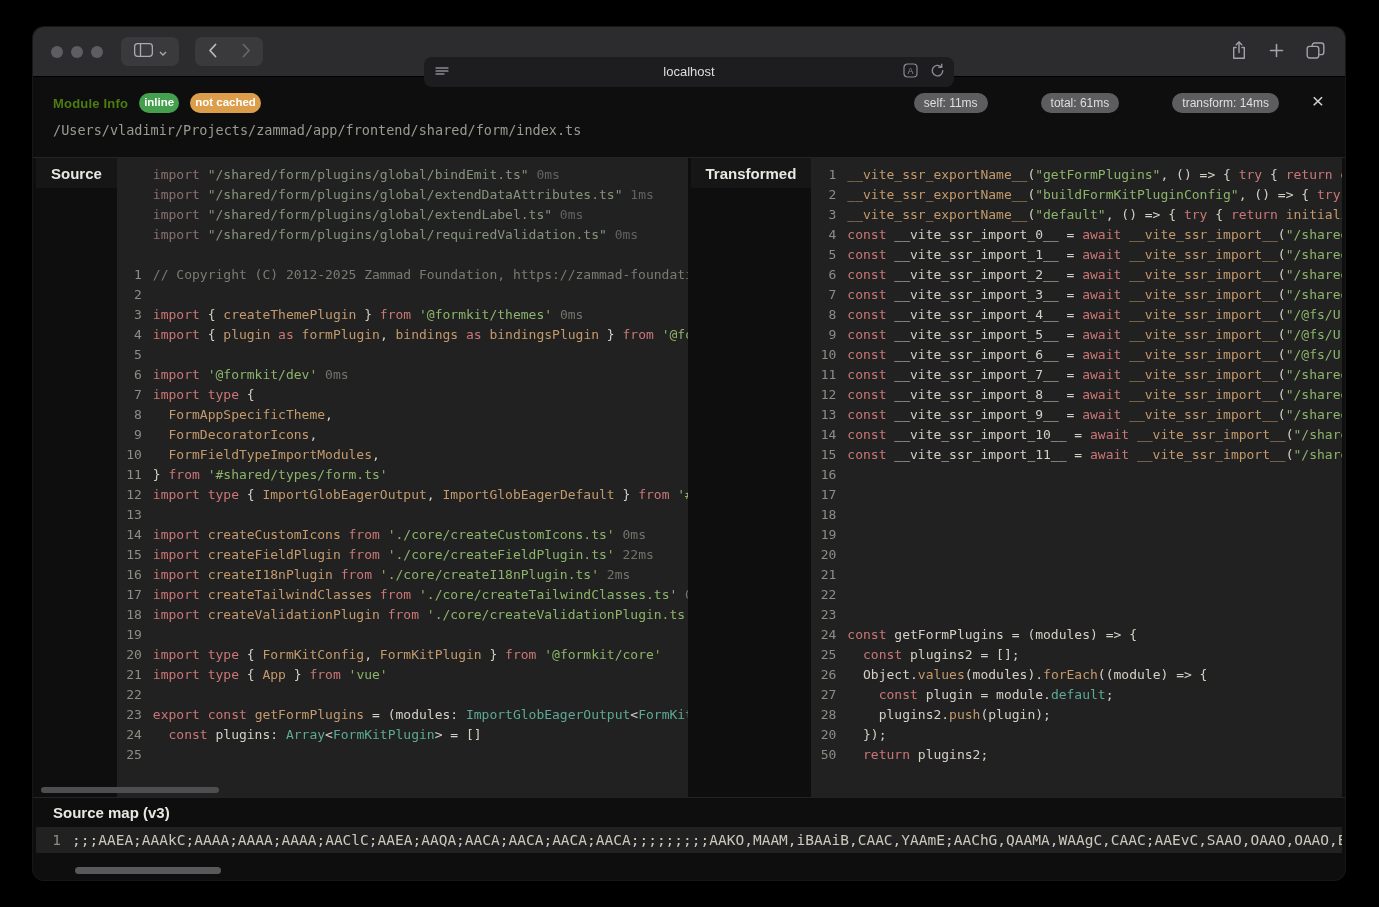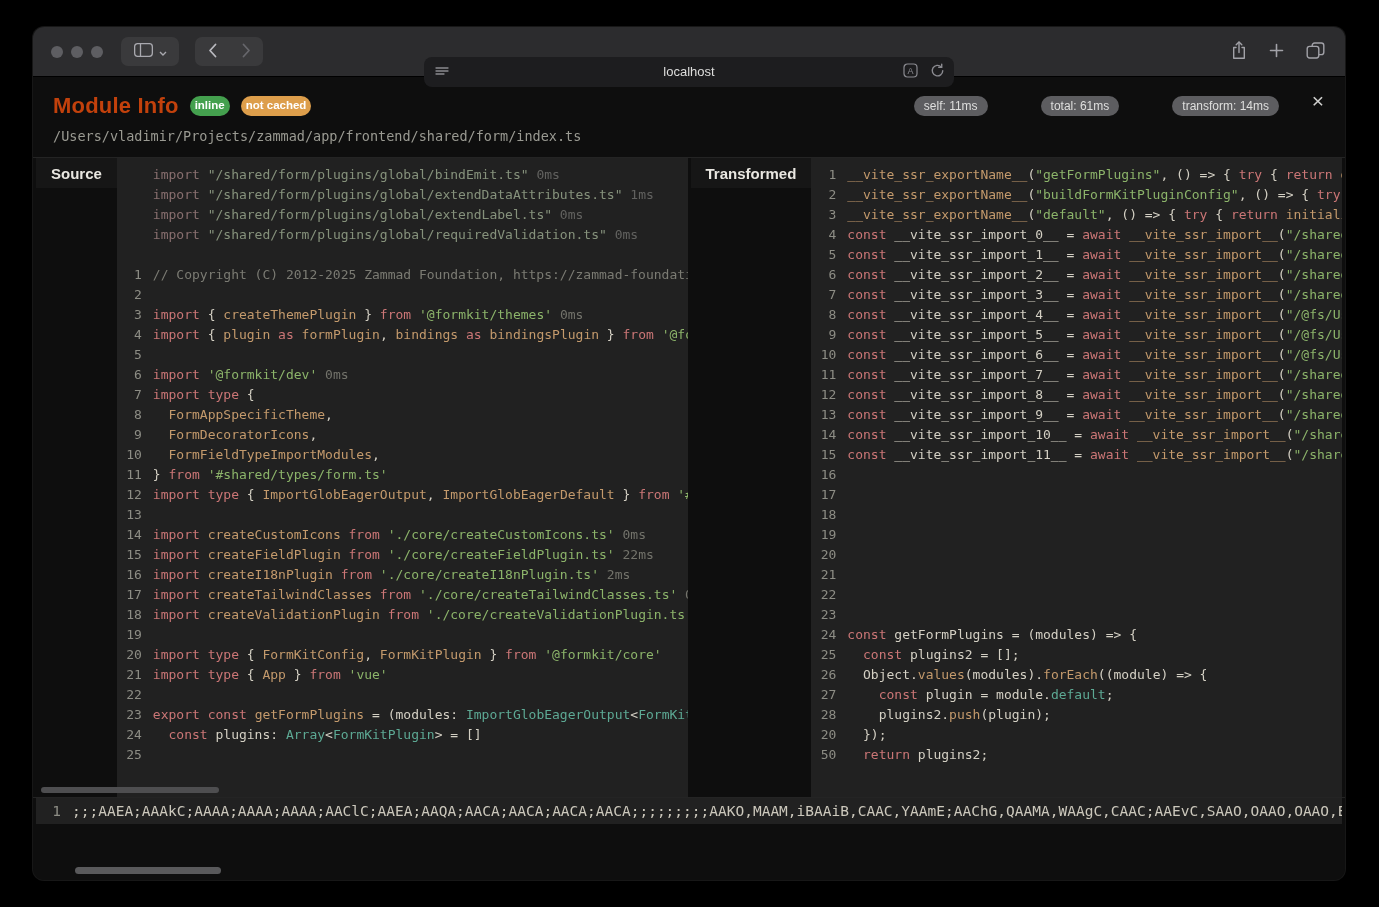--- a/index.html
+++ b/index.html
@@ -21,21 +21,21 @@
   .urlbar{position:absolute;left:50%;top:10px;transform:translateX(-50%);width:530px;height:30px;border-radius:8px;background:#1d1d1f;color:#8a8a90;cursor:text;margin-top:20px;}
   .urlbar .loc{position:absolute;left:0;right:0;top:0;line-height:30px;text-align:center;color:#dededd;font-size:13px;}
   .url-left{position:absolute;left:11px;top:0;height:30px;display:flex;align-items:center;}
   .url-right{position:absolute;right:9px;top:0;height:30px;display:flex;gap:12px;align-items:center;}
   .tb-right{position:absolute;right:20px;top:0;height:50px;display:flex;gap:22px;color:#a2a2a8;align-items:center;}
   .icon-btn{background:none;border:none;color:inherit;display:flex;align-items:center;cursor:pointer;padding:0;}
 
   
   .info{position:relative;height:80px;padding:16px 20px 0;}
   .info-row{display:flex;align-items:center;gap:11px;}
-  .page-title{font-size:22px;font-weight:700;color:#c2410c;letter-spacing:.2px;}
+  .page-title{font-size:13px;font-weight:700;color:#4d7c0f;letter-spacing:.2px;}
   .badge{font-size:11.5px;line-height:1;padding:4px 5px;border-radius:10px;color:#fff;font-weight:600;}
   .badge-green{background:var(--badge-green,#44a04e);}
   .badge-orange{background:var(--badge-orange,#dd9e4b);}
   .timings{margin-left:auto;margin-right:46px;display:flex;gap:9px;}
   .pill{background:#5d5d60;color:#dfdfde;font-size:12px;padding:4px 10px;border-radius:11px;line-height:1;margin-left:44px;}
   .close-btn{position:absolute;top:13px;right:16px;width:22px;height:22px;background:none;border:none;color:#d0d0ce;font-size:21px;line-height:22px;text-align:center;cursor:pointer;}
   .path{margin-top:9px;font-family:"DejaVu Sans Mono","Liberation Mono",monospace;font-size:13.5px;color:#9a9a92;white-space:pre;}
 
   
   .panels{display:flex;gap:3px;padding:0 3px;height:640px;border-top:1px solid #242424;}
@@ -244,20 +244,21 @@
           <div class="line"><span class="ln">26</span><span class="lc"><span class="tok-p">  Object.</span><span class="tok-f">values</span><span class="tok-p">(modules).</span><span class="tok-f">forEach</span><span class="tok-p">((module) =&gt; {</span></span></div>
           <div class="line"><span class="ln">27</span><span class="lc"><span class="tok-p">    </span><span class="tok-k">const</span><span class="tok-p"> plugin = module.</span><span class="tok-t">default</span><span class="tok-p">;</span></span></div>
           <div class="line"><span class="ln">28</span><span class="lc"><span class="tok-p">    plugins2.</span><span class="tok-f">push</span><span class="tok-p">(plugin);</span></span></div>
           <div class="line"><span class="ln">20</span><span class="lc"><span class="tok-p">  });</span></span></div>
           <div class="line"><span class="ln">50</span><span class="lc"><span class="tok-p">  </span><span class="tok-k">return</span><span class="tok-p"> plugins2;</span></span></div>
         </div>
     </section>
   </div>
 
   <div class="sourcemap">
+    <header class="sm-header">Source map (v3)</header>
     <div class="sm-line">
       <span class="ln">1</span>
       <span class="sm-map">;;;AAEA;AAAkC;AAAA;AAAA;AAAA;AAClC;AAEA;AAQA;AACA;AACA;AACA;AACA;;;;;;;;;AAKO,MAAM,iBAAiB,CAAC,YAAmE;AAChG,QAAMA,WAAgC,CAAC;AAEvC,SAAO,OAAO,OAAO,EAAQ,EAAE,QAAQ,CAAC,WAAW;AACzC,UAAM,SAAS,OAAO;AACtB,aAAS,KAAK,MAAM;</span>
     </div>
   </div>
 
   <div class="bottom-scroll"></div>
 </div>
 
 </body></html>

